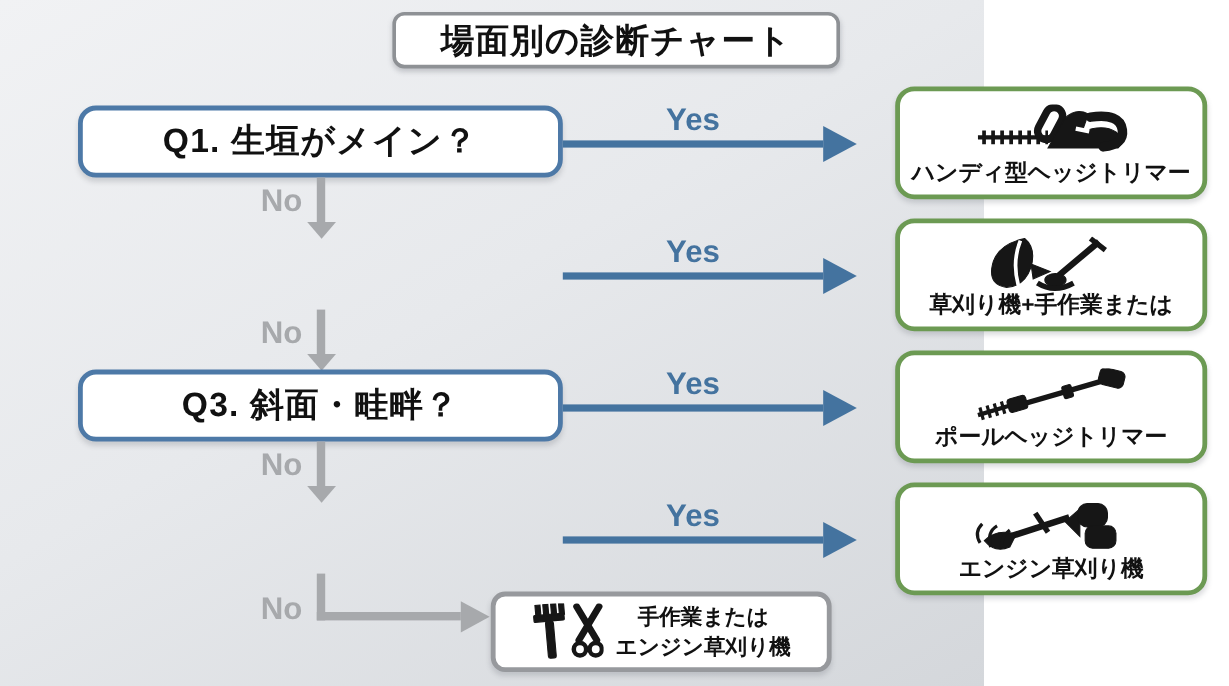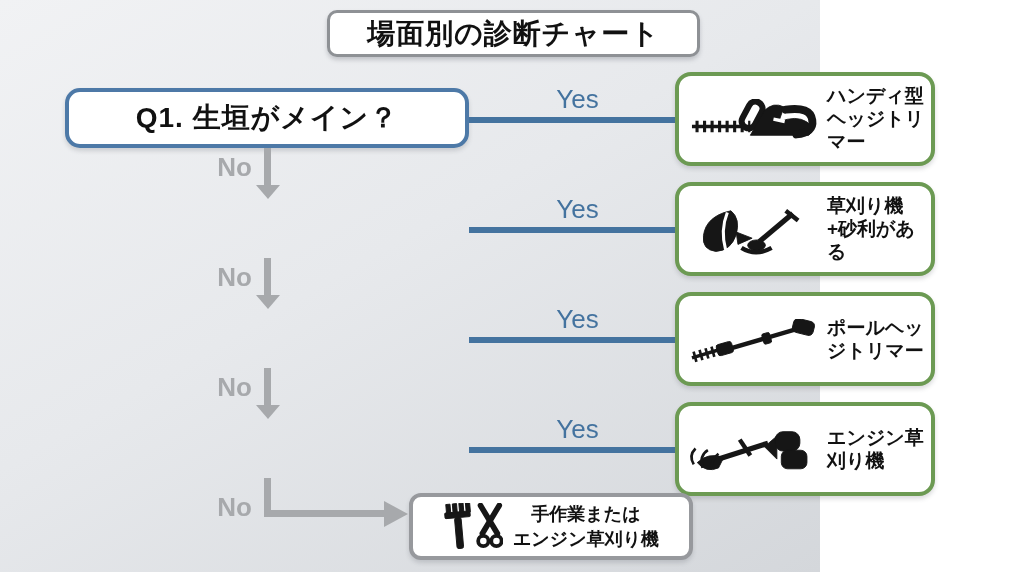--- a/index.html
+++ b/index.html
@@ -30,21 +30,21 @@
   .qbox{
     position:absolute;left:65px;width:404px;height:60px;
     background:var(--box-fill);border:4px solid var(--question-border);border-radius:15px;
     display:flex;align-items:center;justify-content:center;
     font-size:28px;font-weight:800;letter-spacing:1px;
     box-shadow:0 3px 4px rgba(90,95,105,.22);
   }
   .yes-group{position:absolute;left:469px;width:245px;height:52px;}
   .yes-label{
     position:absolute;left:0;top:-2px;width:217px;text-align:center;
-    font-size:26px;font-weight:400;color:var(--yes-arrow);
+    font-size:26px;font-weight:700;color:var(--yes-arrow);
   }
   .yes-line{position:absolute;left:0;top:31px;width:217px;height:6px;background:var(--yes-arrow);}
   .yes-head{
     position:absolute;left:217px;top:19px;width:0;height:0;
     border-left:28px solid var(--yes-arrow);
     border-top:15px solid transparent;border-bottom:15px solid transparent;
   }
   .no-line{position:absolute;left:264px;width:7px;background:var(--no-connector);}
   .no-hline{position:absolute;top:510px;left:264px;width:120px;height:7px;background:var(--no-connector);}
   .no-head{
@@ -55,23 +55,23 @@
   .no-head-right{
     position:absolute;left:384px;top:501px;width:0;height:0;
     border-top:13px solid transparent;border-bottom:13px solid transparent;
     border-left:24px solid var(--no-connector);
   }
   .no-label{
     position:absolute;left:168px;width:84px;text-align:right;
     font-size:26px;font-weight:700;color:var(--no-connector);
   }
   .abox{
-    position:absolute;left:675px;width:260px;height:94px;
+    position:absolute;left:746px;width:260px;height:94px;
     background:var(--box-fill);border:4px solid var(--answer-border);border-radius:16px;
-    display:flex;flex-direction:row;align-items:center;
+    display:flex;flex-direction:column;align-items:center;
     box-shadow:0 3px 4px rgba(90,95,105,.22);
     justify-content:center;
   }
   .abox svg{margin-top:5px;flex:0 0 auto;}
   .alabel{font-size:19px;font-weight:800;letter-spacing:0;line-height:1.2;margin-top:1px;}
   .fallback-box{
     position:absolute;left:409px;top:493px;width:284px;height:67px;
     background:var(--box-fill);border:4px solid var(--fallback-border);border-radius:12px;
     display:flex;align-items:center;justify-content:center;gap:10px;
     box-shadow:0 3px 4px rgba(90,95,105,.22);
@@ -120,26 +120,29 @@
   <div class="abox" style="top:182px">
     <svg width="148" height="46" viewBox="0 0 150 52">
       <path class="ic" d="M50 2 Q22 8 19 30 Q17 46 33 48 Q50 47 56 29 Q61 11 50 2 Z" stroke-width="1"></path>
       <path d="M46 4 Q38 24 44 46" fill="none" stroke="#fff" stroke-width="3.5"></path>
       <line class="ic" x1="120" y1="5" x2="82" y2="37" stroke-width="6"></line>
       <line class="ic" x1="112" y1="2" x2="126" y2="13" stroke-width="5"></line>
       <ellipse class="ic" cx="79" cy="41" rx="10" ry="6"></ellipse>
       <path class="icn" d="M62 44 Q78 54 96 44" stroke-width="5"></path>
       <path class="ic" d="M56 26 L74 33 L58 40 Z" stroke-width="1"></path>
     </svg>
-    <div class="alabel">草刈り機+砂利がある</div>
+    <div class="alabel">草刈り機+手作業または</div>
   </div>
   <div class="no-line" style="top:258px;height:37px"></div>
   <div class="no-head" style="top:295px"></div>
   <div class="no-label" style="top:262px">No</div>
 
+  <div class="qbox" style="top:308px">
+    <span>Q3. 斜面・畦畔？</span>
+  </div>
   <div class="yes-group" style="top:306px">
     <div class="yes-label">Yes</div>
     <div class="yes-line"></div>
     <div class="yes-head"></div>
   </div>
   <div class="abox" style="top:292px">
     <svg width="148" height="46" viewBox="0 0 150 52">
       <line class="ic" x1="6" y1="44" x2="46" y2="32" stroke-width="4"></line>
       <line class="ic" x1="8" y1="43" x2="44" y2="33" stroke-width="12" stroke-dasharray="3 4"></line>
       <line class="ic" x1="40" y1="36" x2="126" y2="11" stroke-width="5"></line>

